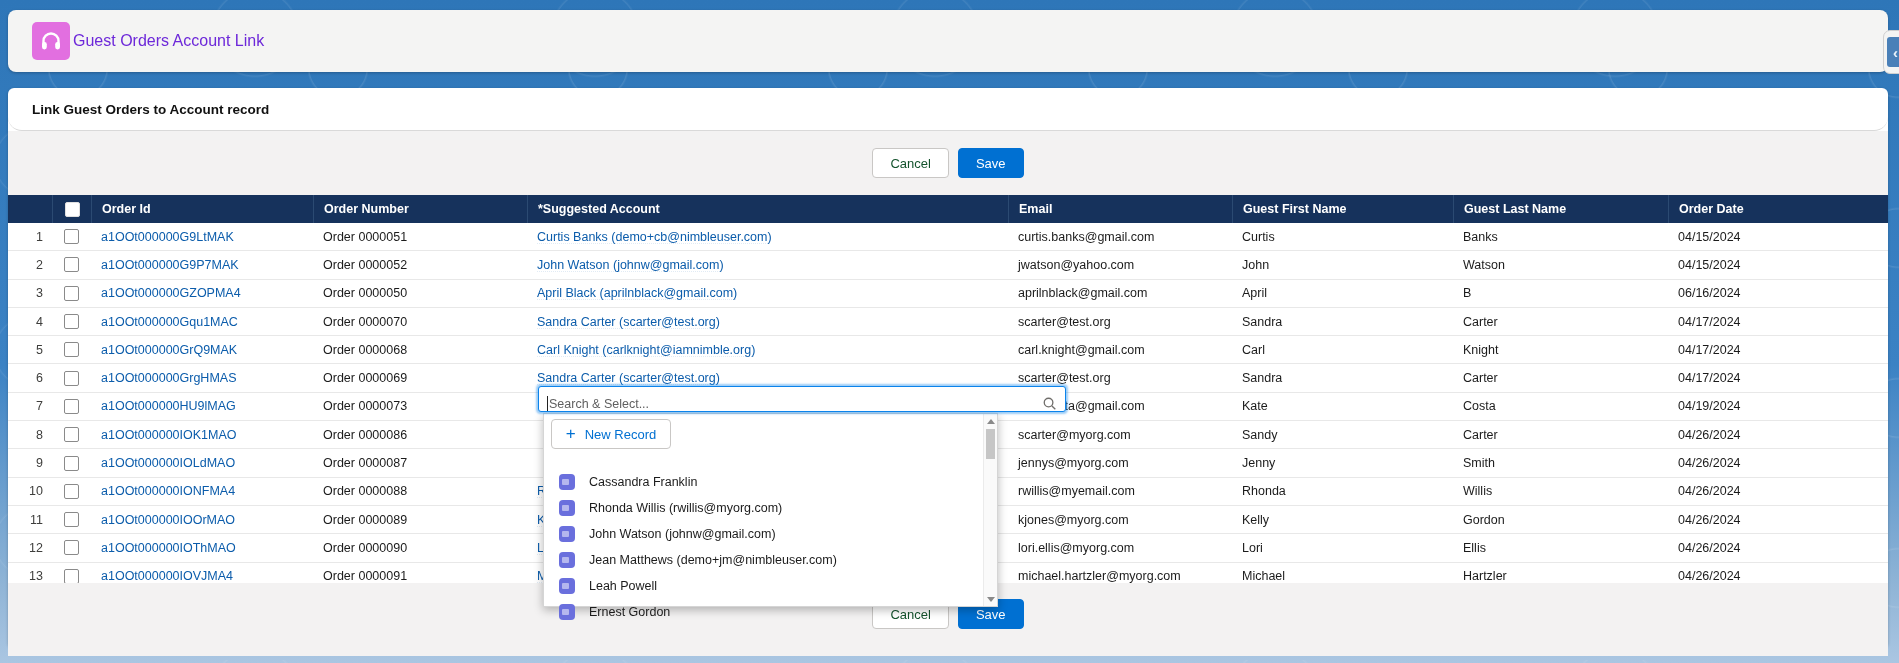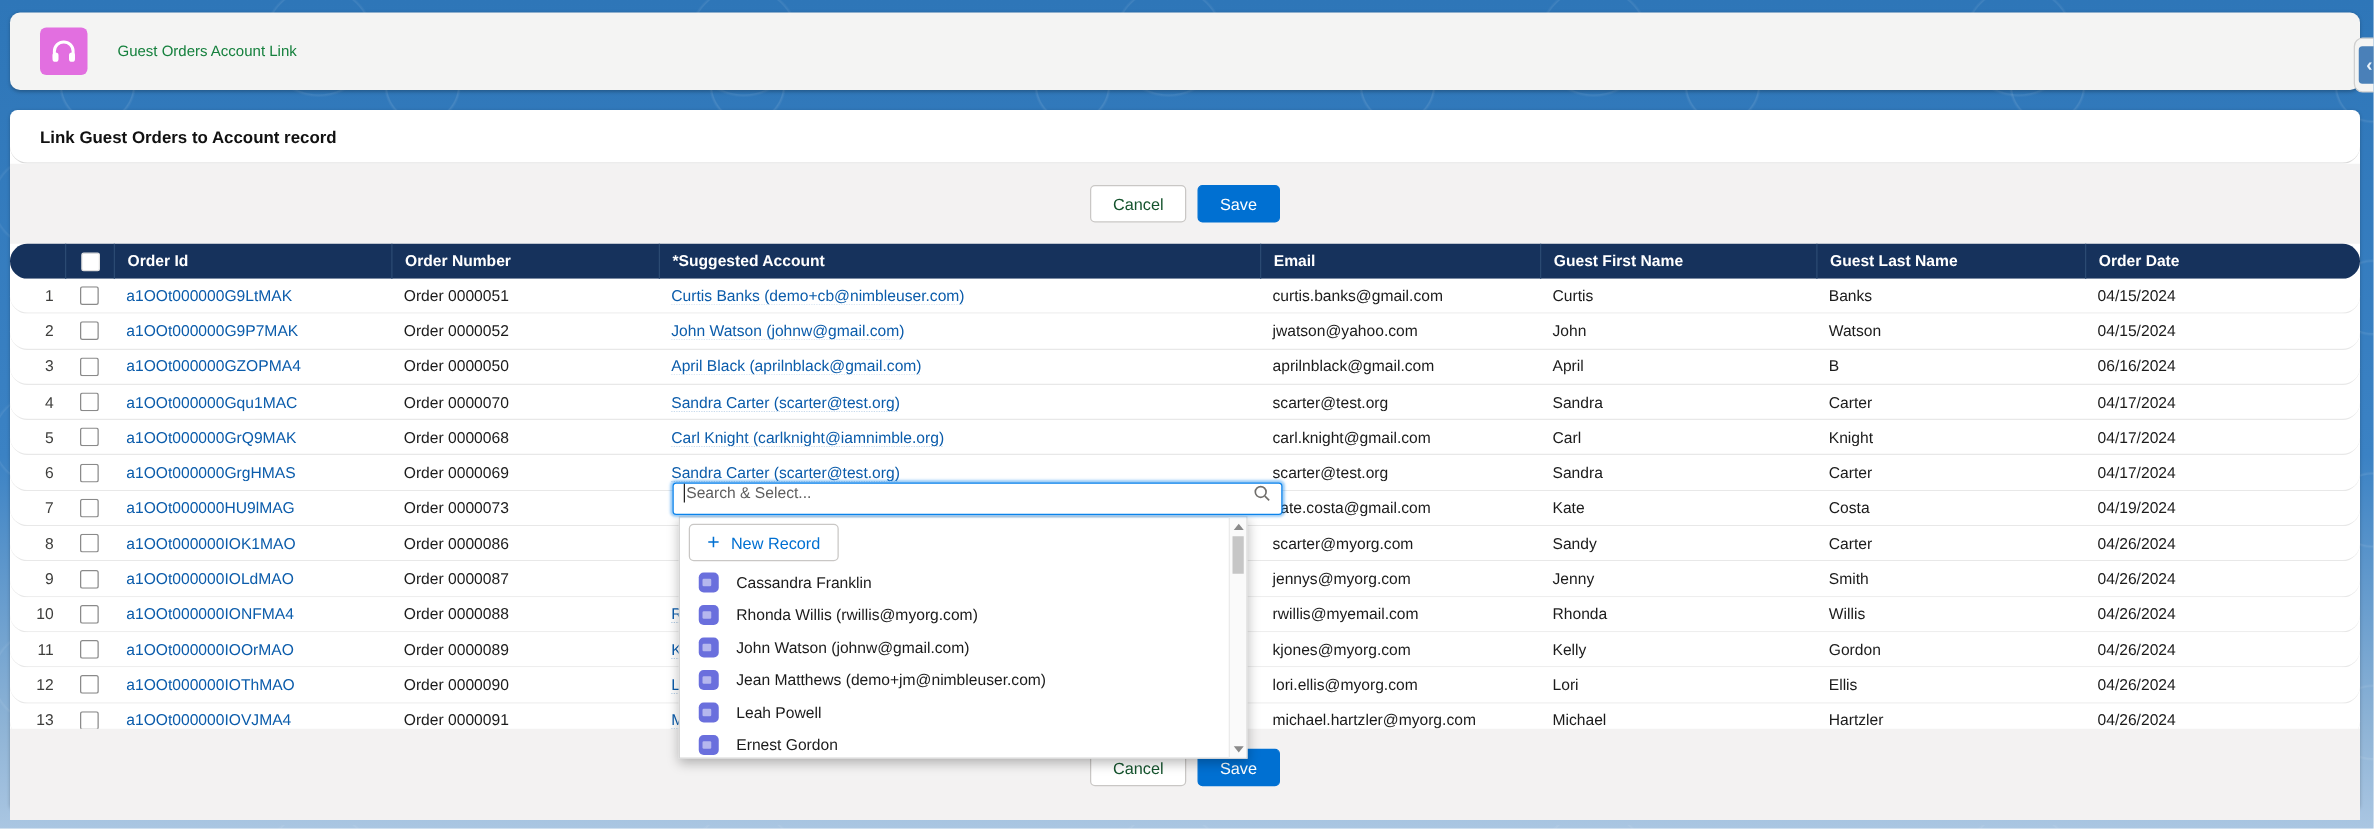--- a/index.html
+++ b/index.html
@@ -13,73 +13,73 @@
       radial-gradient(circle at 55% 80%, transparent 20px, rgba(255,255,255,.18) 21px, transparent 23px),
       radial-gradient(circle at 10% 85%, transparent 34px, rgba(255,255,255,.14) 35px, transparent 37px);
     background-size:260px 170px,340px 220px,210px 150px,300px 190px;}
 
   
   .app-header{position:absolute;left:8px;top:10px;width:1880px;height:62px;background:#f4f4f3;
     border-radius:8px;box-shadow:0 1px 3px rgba(0,0,0,.25);display:flex;align-items:center;
     padding-left:24px;box-sizing:border-box;z-index:2;}
   .app-icon{width:38px;height:38px;border-radius:5px;background:#e26fe0;display:flex;
     align-items:center;justify-content:center;flex:0 0 auto;}
-  .app-title{margin-left:24px;font-size:12px;color:#15803d;}
+  .app-title{margin-left:3px;font-size:16px;color:#6d28d9;}
 
   .side-tab{position:absolute;left:1883px;top:30px;width:28px;height:44px;background:#f4f4f3;
     border:1px solid #cfcfcf;border-radius:7px;display:flex;align-items:center;z-index:3;
     padding-left:3px;box-sizing:border-box;}
   .side-tab-arrow{width:17px;height:30px;background:#4a80b8;border-radius:3px;color:#eaf2fa;
     font-size:15px;display:flex;align-items:center;justify-content:center;font-weight:bold;}
 
   
   .card{position:absolute;left:8px;top:88px;width:1880px;height:560px;background:#ffffff;
     border-radius:6px;box-shadow:0 1px 3px rgba(0,0,0,.25);z-index:2;}
   .card-heading{height:42px;border-bottom:1px solid #d9d9d9;display:flex;align-items:center;
     padding:0 24px;font-weight:bold;font-size:13.5px;color:#111;border-radius:14px;}
   .toolbar{height:64px;background:#f3f2f2;display:flex;align-items:center;justify-content:center;gap:9px;}
   .btn{height:30px;border-radius:4px;font-size:13px;padding:0 17px;cursor:pointer;
     font-family:"Liberation Sans",sans-serif;}
   .btn-neutral{background:#fff;border:1px solid #c9c7c5;color:#14532d;}
   .btn-brand{background:#0070d2;border:1px solid #0070d2;color:#fff;}
 
   
   .grid-row{display:grid;grid-template-columns:44px 39px 222px 214px 481px 224px 221px 215px 1fr;
-    align-items:center;border-radius:14px;}
+    align-items:center;}
   .thead{height:28px;background:#16325c;color:#fff;font-weight:bold;font-size:12.5px;}
   .thead .hcell{padding-left:10px;height:100%;display:flex;align-items:center;box-sizing:border-box;
     border-left:1px solid #2b4a72;overflow:hidden;white-space:nowrap;}
   .thead .hcell:first-child{border-left:none;}
   .row{height:27.3px;border-bottom:1px solid #e8e8e8;font-size:12.5px;color:#1b1b1b;background:#fff;}
   .cell{padding-left:10px;overflow:hidden;white-space:nowrap;}
   .cell-num{text-align:right;padding-right:9px;padding-left:0;color:#3e3e3c;}
   .cell-cb{display:flex;justify-content:center;padding-left:0;}
   input.cb{appearance:none;-webkit-appearance:none;width:15px;height:15px;border:1px solid #8a8a8a;
     border-radius:2px;background:#fff;margin:0;}
   .thead input.cb{border-color:#e0e0e0;}
   .link{color:#0b5cab;text-decoration:none;}
   .link.dotted{text-decoration:underline dotted #0b5cab;text-underline-offset:3px;}
 
   
   .toolbar-bottom{position:absolute;left:0;right:0;top:495px;height:57px;background:#f3f2f2;
     display:flex;justify-content:center;align-items:flex-start;padding-top:16px;gap:9px;z-index:1;}
 
   
-  .lookup-input{position:absolute;left:530px;top:298px;width:488px;height:26px;box-sizing:border-box;
+  .lookup-input{position:absolute;left:530px;top:298px;width:528px;height:26px;box-sizing:border-box;
     background:#fff;border:1px solid #0b83eb;border-radius:3px;box-shadow:0 0 2px 1.5px rgba(11,131,235,.4);
-    display:flex;align-items:flex-start;padding:0 8px;z-index:7;}
+    display:flex;align-items:flex-end;padding:0 8px;z-index:7;}
   .caret{width:1px;height:15px;background:#222;margin-right:1px;}
   .placeholder{flex:1;font-size:12.5px;color:#5f5f5f;}
   .lookup-panel{position:absolute;left:535px;top:325px;width:455px;height:194px;background:#fff;
     border:1px solid #d5d5d5;box-shadow:0 3px 9px rgba(0,0,0,.28);z-index:6;box-sizing:border-box;}
   .new-record-btn{margin:5px 0 2px 7px;width:120px;height:30px;border:1px solid #c9c7c5;border-radius:4px;
     background:#fff;color:#0070d2;font-size:13px;display:flex;align-items:center;justify-content:center;
     gap:9px;cursor:pointer;font-family:"Liberation Sans",sans-serif;}
   .plus{font-size:17px;line-height:1;margin-top:-2px;}
-  .options{margin-top:4px;}
+  .options{margin-top:20px;}
   .option{height:26px;display:flex;align-items:center;gap:14px;padding-left:15px;font-size:12.5px;color:#1b1b1b;}
   .opt-icon{width:16px;height:16px;border-radius:4px;background:#6a6fdd;flex:0 0 auto;position:relative;}
   .opt-icon::after{content:"";position:absolute;left:3px;top:5px;width:7px;height:6px;border-radius:1px;
     background:rgba(255,255,255,.5);}
   .panel-scrollbar{position:absolute;right:0;top:0;bottom:0;width:13px;background:#fafafa;
     border-left:1px solid #ebebeb;}
   .sb-up,.sb-down{position:absolute;left:0;width:13px;height:12px;display:flex;align-items:center;justify-content:center;}
   .sb-up{top:1px;} .sb-down{bottom:1px;}
   .tri-up{width:0;height:0;border-left:4px solid transparent;border-right:4px solid transparent;
     border-bottom:5px solid #8a8a8a;}

